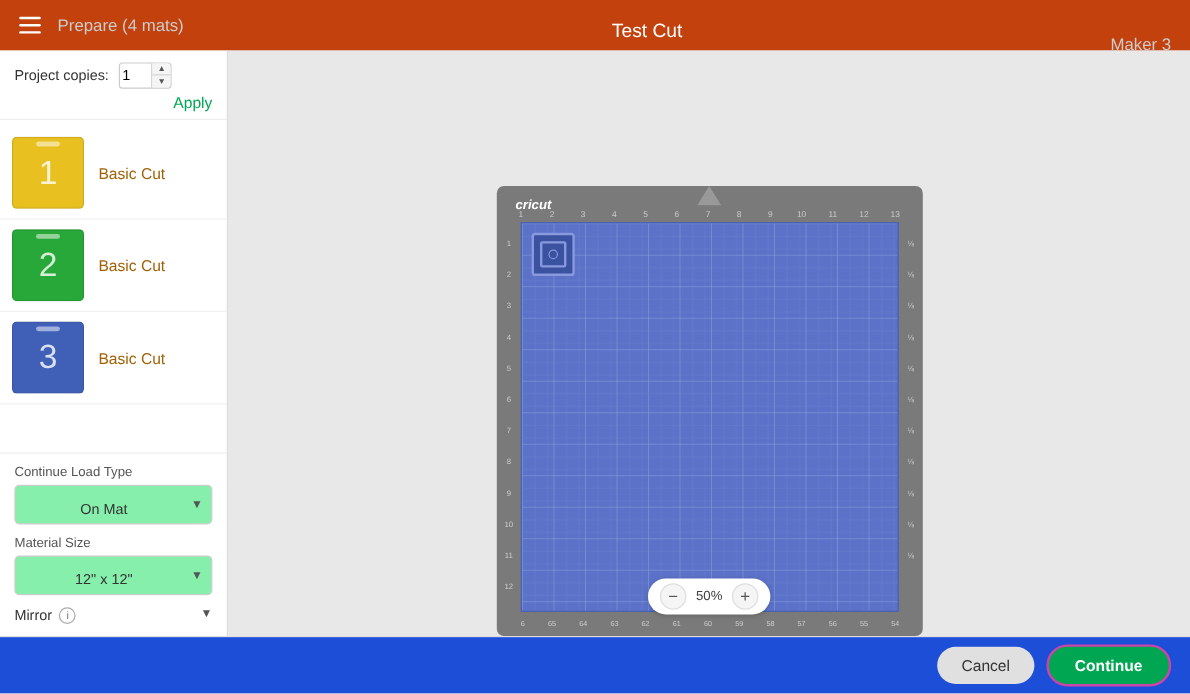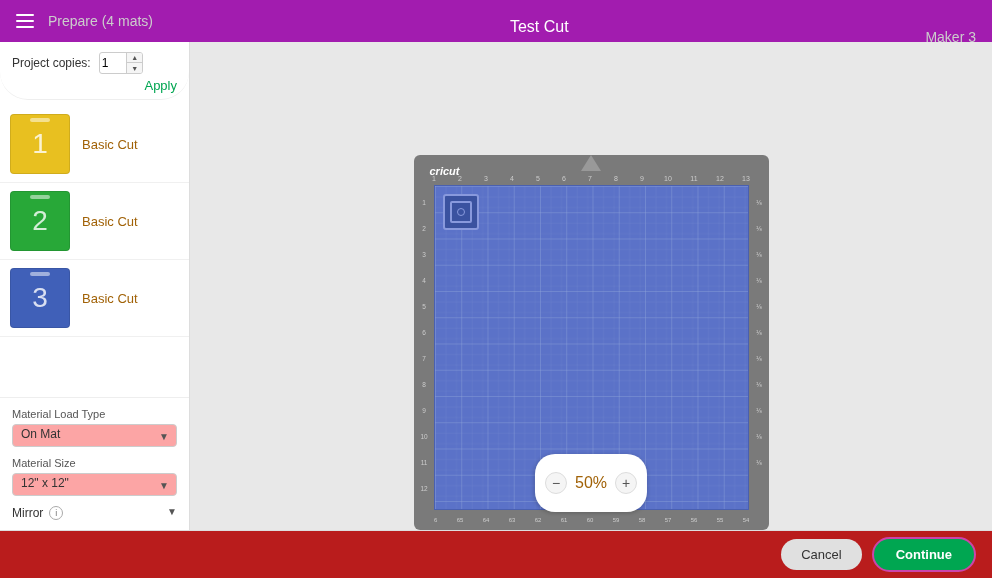--- a/index.html
+++ b/index.html
@@ -8,21 +8,21 @@
       background: #f0f0f0;
       width: 992px;
       height: 578px;
       overflow: hidden;
       display: flex;
       flex-direction: column;
     }
 
     
     .header {
-      background: #a21caf;
+      background: #c2410c;
       color: white;
       height: 42px;
       display: flex;
       align-items: center;
       padding: 0 16px;
       flex-shrink: 0;
     }
     .header-menu {
       display: flex;
       flex-direction: column;
@@ -71,21 +71,20 @@
       flex-direction: column;
       flex-shrink: 0;
       position: relative;
       overflow-y: auto;
     }
 
     .sidebar-top {
       padding: 10px 12px 6px;
       border-bottom: 1px solid #eee;
       flex-shrink: 0;
-      border-radius: 28px;
     }
     .project-copies-row {
       display: flex;
       align-items: center;
       gap: 8px;
       margin-bottom: 4px;
     }
     .project-copies-label {
       font-size: 12px;
       color: #333;
@@ -199,26 +198,27 @@
     .select-wrap {
       position: relative;
       margin-bottom: 10px;
     }
     .select-wrap select {
       width: 100%;
       appearance: none;
       -webkit-appearance: none;
       border: 1px solid #ccc;
       border-radius: 4px;
-      padding: 2px 24px 5px 8px;
+      padding: 12px 24px 5px 8px;
       font-size: 12px;
-      background: #fca5a5;
+      background: #86efac;
       cursor: pointer;
       outline: none;
       color: #333;
+      text-align: center;
     }
     .select-arrow {
       position: absolute;
       right: 8px;
       top: 50%;
       transform: translateY(-50%);
       pointer-events: none;
       font-size: 10px;
       color: #555;
     }
@@ -371,29 +371,29 @@
       background: #f5f5f5;
       cursor: pointer;
       display: flex;
       align-items: center;
       justify-content: center;
       font-size: 14px;
       color: #555;
       line-height: 1;
     }
     .zoom-label {
-      font-size: 16px;
-      color: #a16207;
-      margin: 16px 4px;
+      font-size: 11px;
+      color: #404040;
+      margin: 3px 4px;
     }
 
     
     .footer {
       height: 48px;
-      background: #b91c1c;
+      background: #1d4ed8;
       border-top: 1px solid #ddd;
       display: flex;
       align-items: center;
       justify-content: flex-end;
       padding: 0 16px;
       gap: 10px;
       flex-shrink: 0;
     }
     .cancel-btn {
       background: #e0e0e0;
@@ -468,21 +468,21 @@
       <div class="mat-item">
         <div class="mat-thumbnail" style="background-color: #4060b8;">
           <div class="mat-grip"></div>
           <span class="mat-number">3</span>
         </div>
         <span class="mat-label">Basic Cut</span>
       </div>
     </div>
 
     <div class="sidebar-bottom">
-      <div class="control-label">Material Load Type</div>
+      <div class="control-label">Continue Load Type</div>
       <div class="select-wrap">
         <select>
           <option>On Mat</option>
           <option>Roll</option>
         </select>
         <span class="select-arrow">▼</span>
       </div>
 
       <div class="control-label">Material Size</div>
       <div class="select-wrap">

